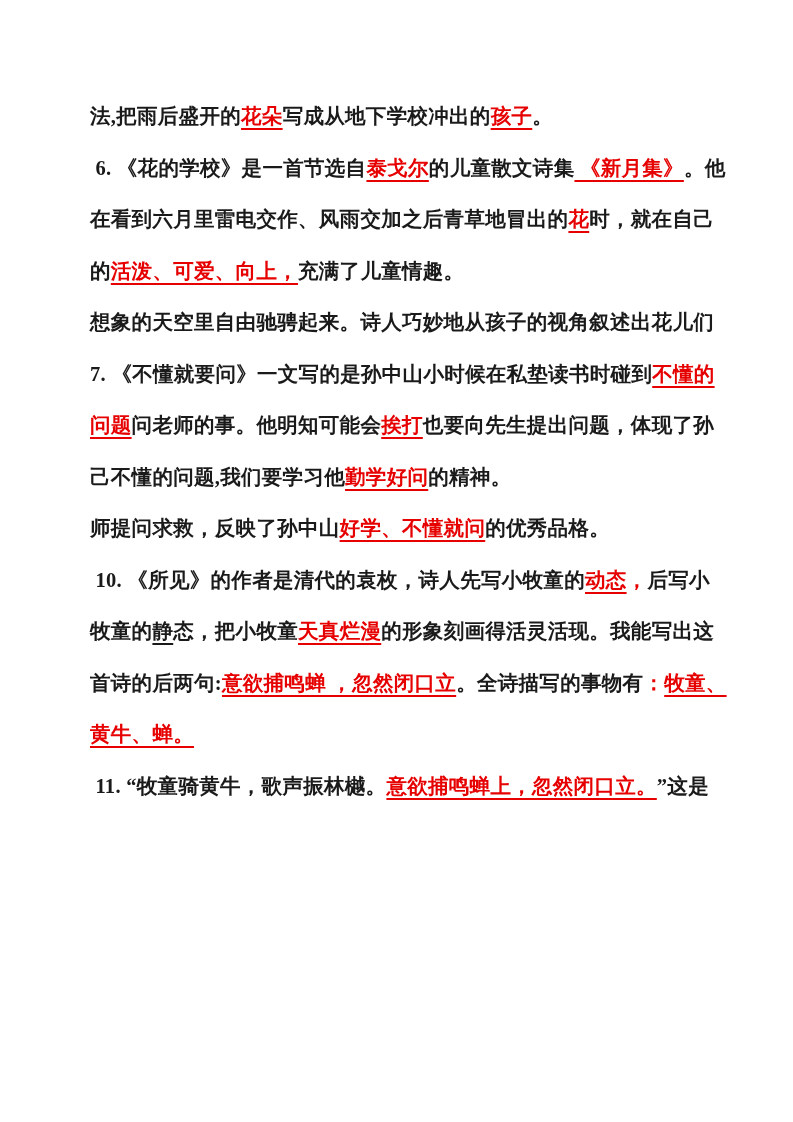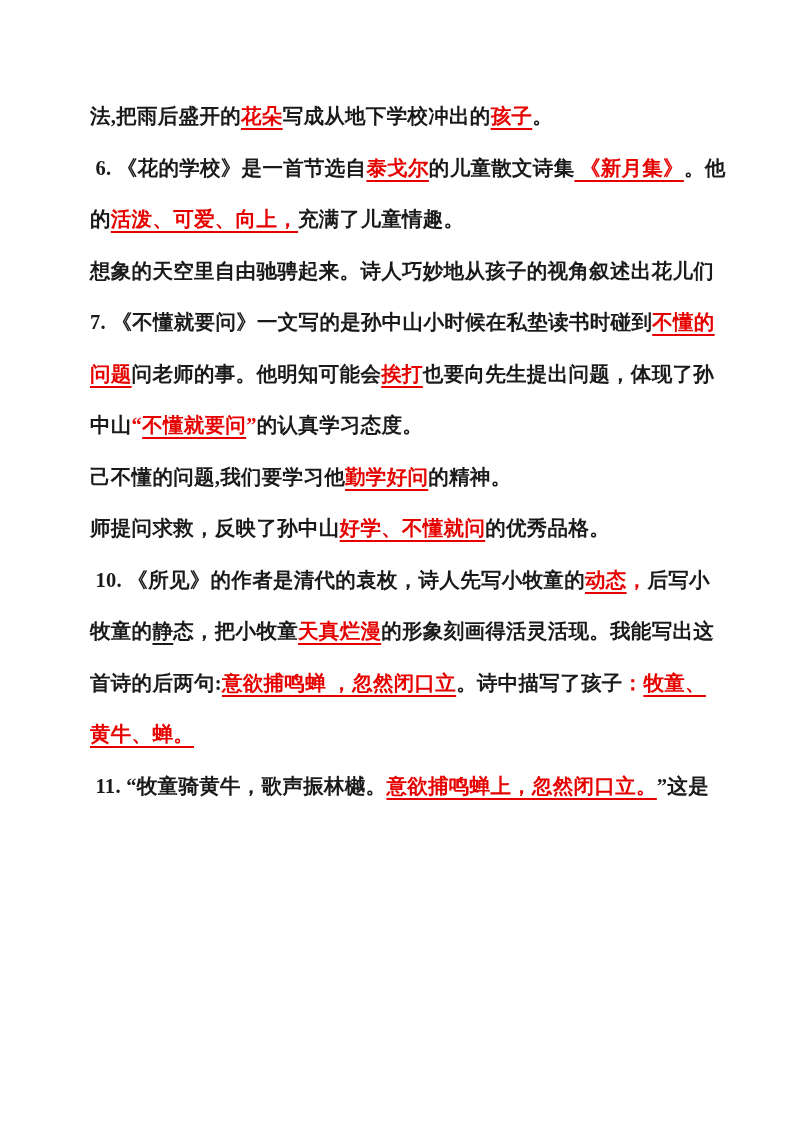--- a/index.html
+++ b/index.html
@@ -51,26 +51,26 @@
     text-underline-offset: 5px;
   }
 </style>
 </head>
 <body>
 
 <div class="page">
   <div>
       <div class="doc-line"><span class="run-black">法,把雨后盛开的</span><span class="run-red-underline">花朵</span><span class="run-black">写成从地下学校冲出的</span><span class="run-red-underline">孩子</span><span class="run-black">。</span></div>
       <div class="doc-line"><span class="run-black"> 6. 《花的学校》是一首节选自</span><span class="run-red-underline">泰戈尔</span><span class="run-black">的儿童散文诗集</span><span class="run-red-underline"> 《新月集》</span><span class="run-black">。他</span></div>
+      <div class="doc-line"><span class="run-black">在看到六月里雷电交作、风雨交加之后青草地冒出的</span><span class="run-red-underline">花</span><span class="run-black">时，就在自己</span></div>
       <div class="doc-line"><span class="run-black">的</span><span class="run-red-underline">活泼、可爱、向上，</span><span class="run-black">充满了儿童情趣。</span></div>
       <div class="doc-line"><span class="run-black">想象的天空里自由驰骋起来。诗人巧妙地从孩子的视角叙述出花儿们</span></div>
       <div class="doc-line"><span class="run-black">7. 《不懂就要问》一文写的是孙中山小时候在私垫读书时碰到</span><span class="run-red-underline">不懂的</span></div>
       <div class="doc-line"><span class="run-red-underline">问题</span><span class="run-black">问老师的事。他明知可能会</span><span class="run-red-underline">挨打</span><span class="run-black">也要向先生提出问题，体现了孙</span></div>
-      <div class="doc-line"><span class="run-black">中山</span><span class="run-red">“</span><span class="run-red-underline">不懂就要问</span><span class="run-red">”</span><span class="run-black">的认真学习态度。</span></div>
       <div class="doc-line"><span class="run-black">己不懂的问题,我们要学习他</span><span class="run-red-underline">勤学好问</span><span class="run-black">的精神。</span></div>
       <div class="doc-line"><span class="run-black">师提问求救，反映了孙中山</span><span class="run-red-underline">好学、不懂就问</span><span class="run-black">的优秀品格。</span></div>
       <div class="doc-line"><span class="run-black"> 10. 《所见》的作者是清代的袁枚，诗人先写小牧童的</span><span class="run-red-underline">动态</span><span class="run-red">，</span><span class="run-black">后写小</span></div>
       <div class="doc-line"><span class="run-black">牧童的</span><span class="run-black-underline">静</span><span class="run-black">态，把小牧童</span><span class="run-red-underline">天真烂漫</span><span class="run-black">的形象刻画得活灵活现。我能写出这</span></div>
-      <div class="doc-line"><span class="run-black">首诗的后两句:</span><span class="run-red-underline">意欲捕鸣蝉 ，忽然闭口立</span><span class="run-black">。诗中描写了孩子</span><span class="run-red">：</span><span class="run-red-underline">牧童、</span></div>
+      <div class="doc-line"><span class="run-black">首诗的后两句:</span><span class="run-red-underline">意欲捕鸣蝉 ，忽然闭口立</span><span class="run-black">。全诗描写的事物有</span><span class="run-red">：</span><span class="run-red-underline">牧童、</span></div>
       <div class="doc-line"><span class="run-red-underline">黄牛、蝉。</span></div>
       <div class="doc-line"><span class="run-black"> 11. “牧童骑黄牛，歌声振林樾。</span><span class="run-red-underline">意欲捕鸣蝉上，忽然闭口立。</span><span class="run-black">”这是</span></div>
     </div>
 </div>
 
 </body></html>

